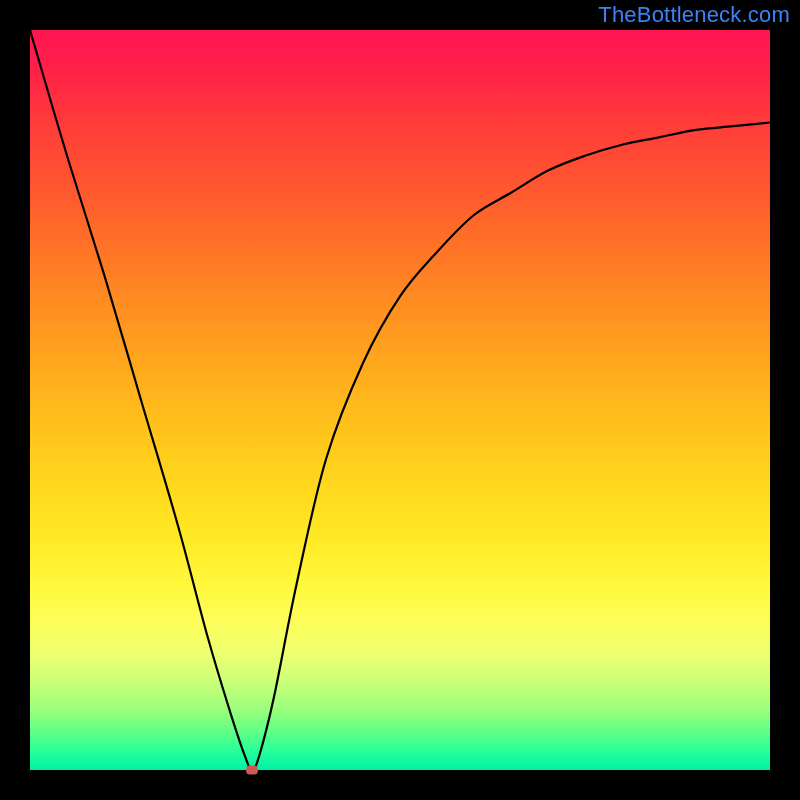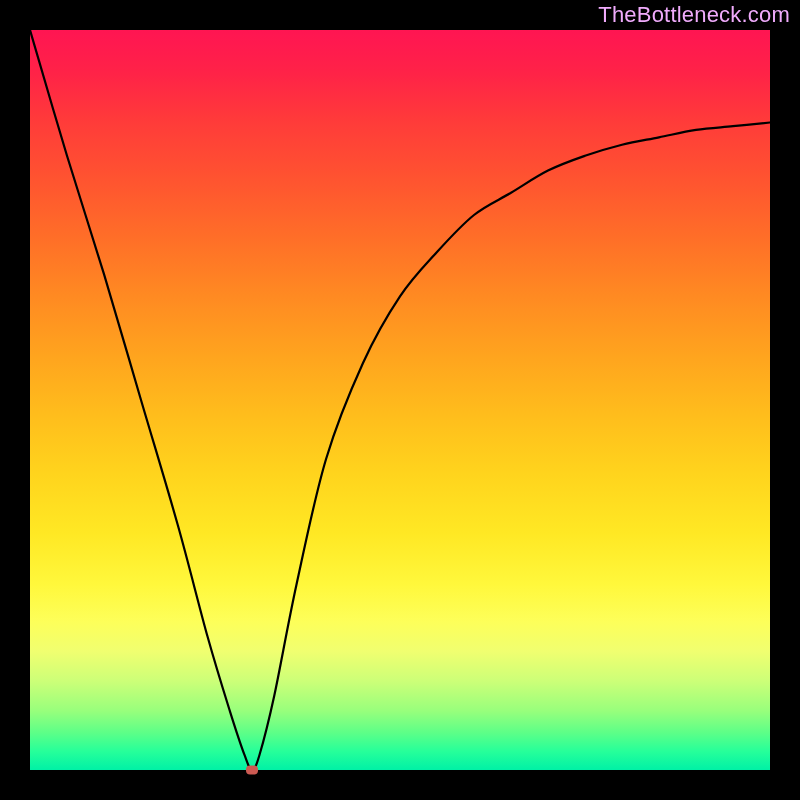--- a/index.html
+++ b/index.html
@@ -14,21 +14,21 @@
   .frame {
     position: relative;
     width: 800px;
     height: 800px;
     background: #000;
   }
   .watermark {
     position: absolute;
     top: 2px;
     right: 10px;
-    color: #f0abfc;
+    color: #3b82f6;
     font-size: 22px;
     font-weight: 500;
     letter-spacing: 0.2px;
     z-index: 10;
     margin-left: 32px;
   }
   .plot-area {
     position: absolute;
     left: 30px;
     top: 30px;

